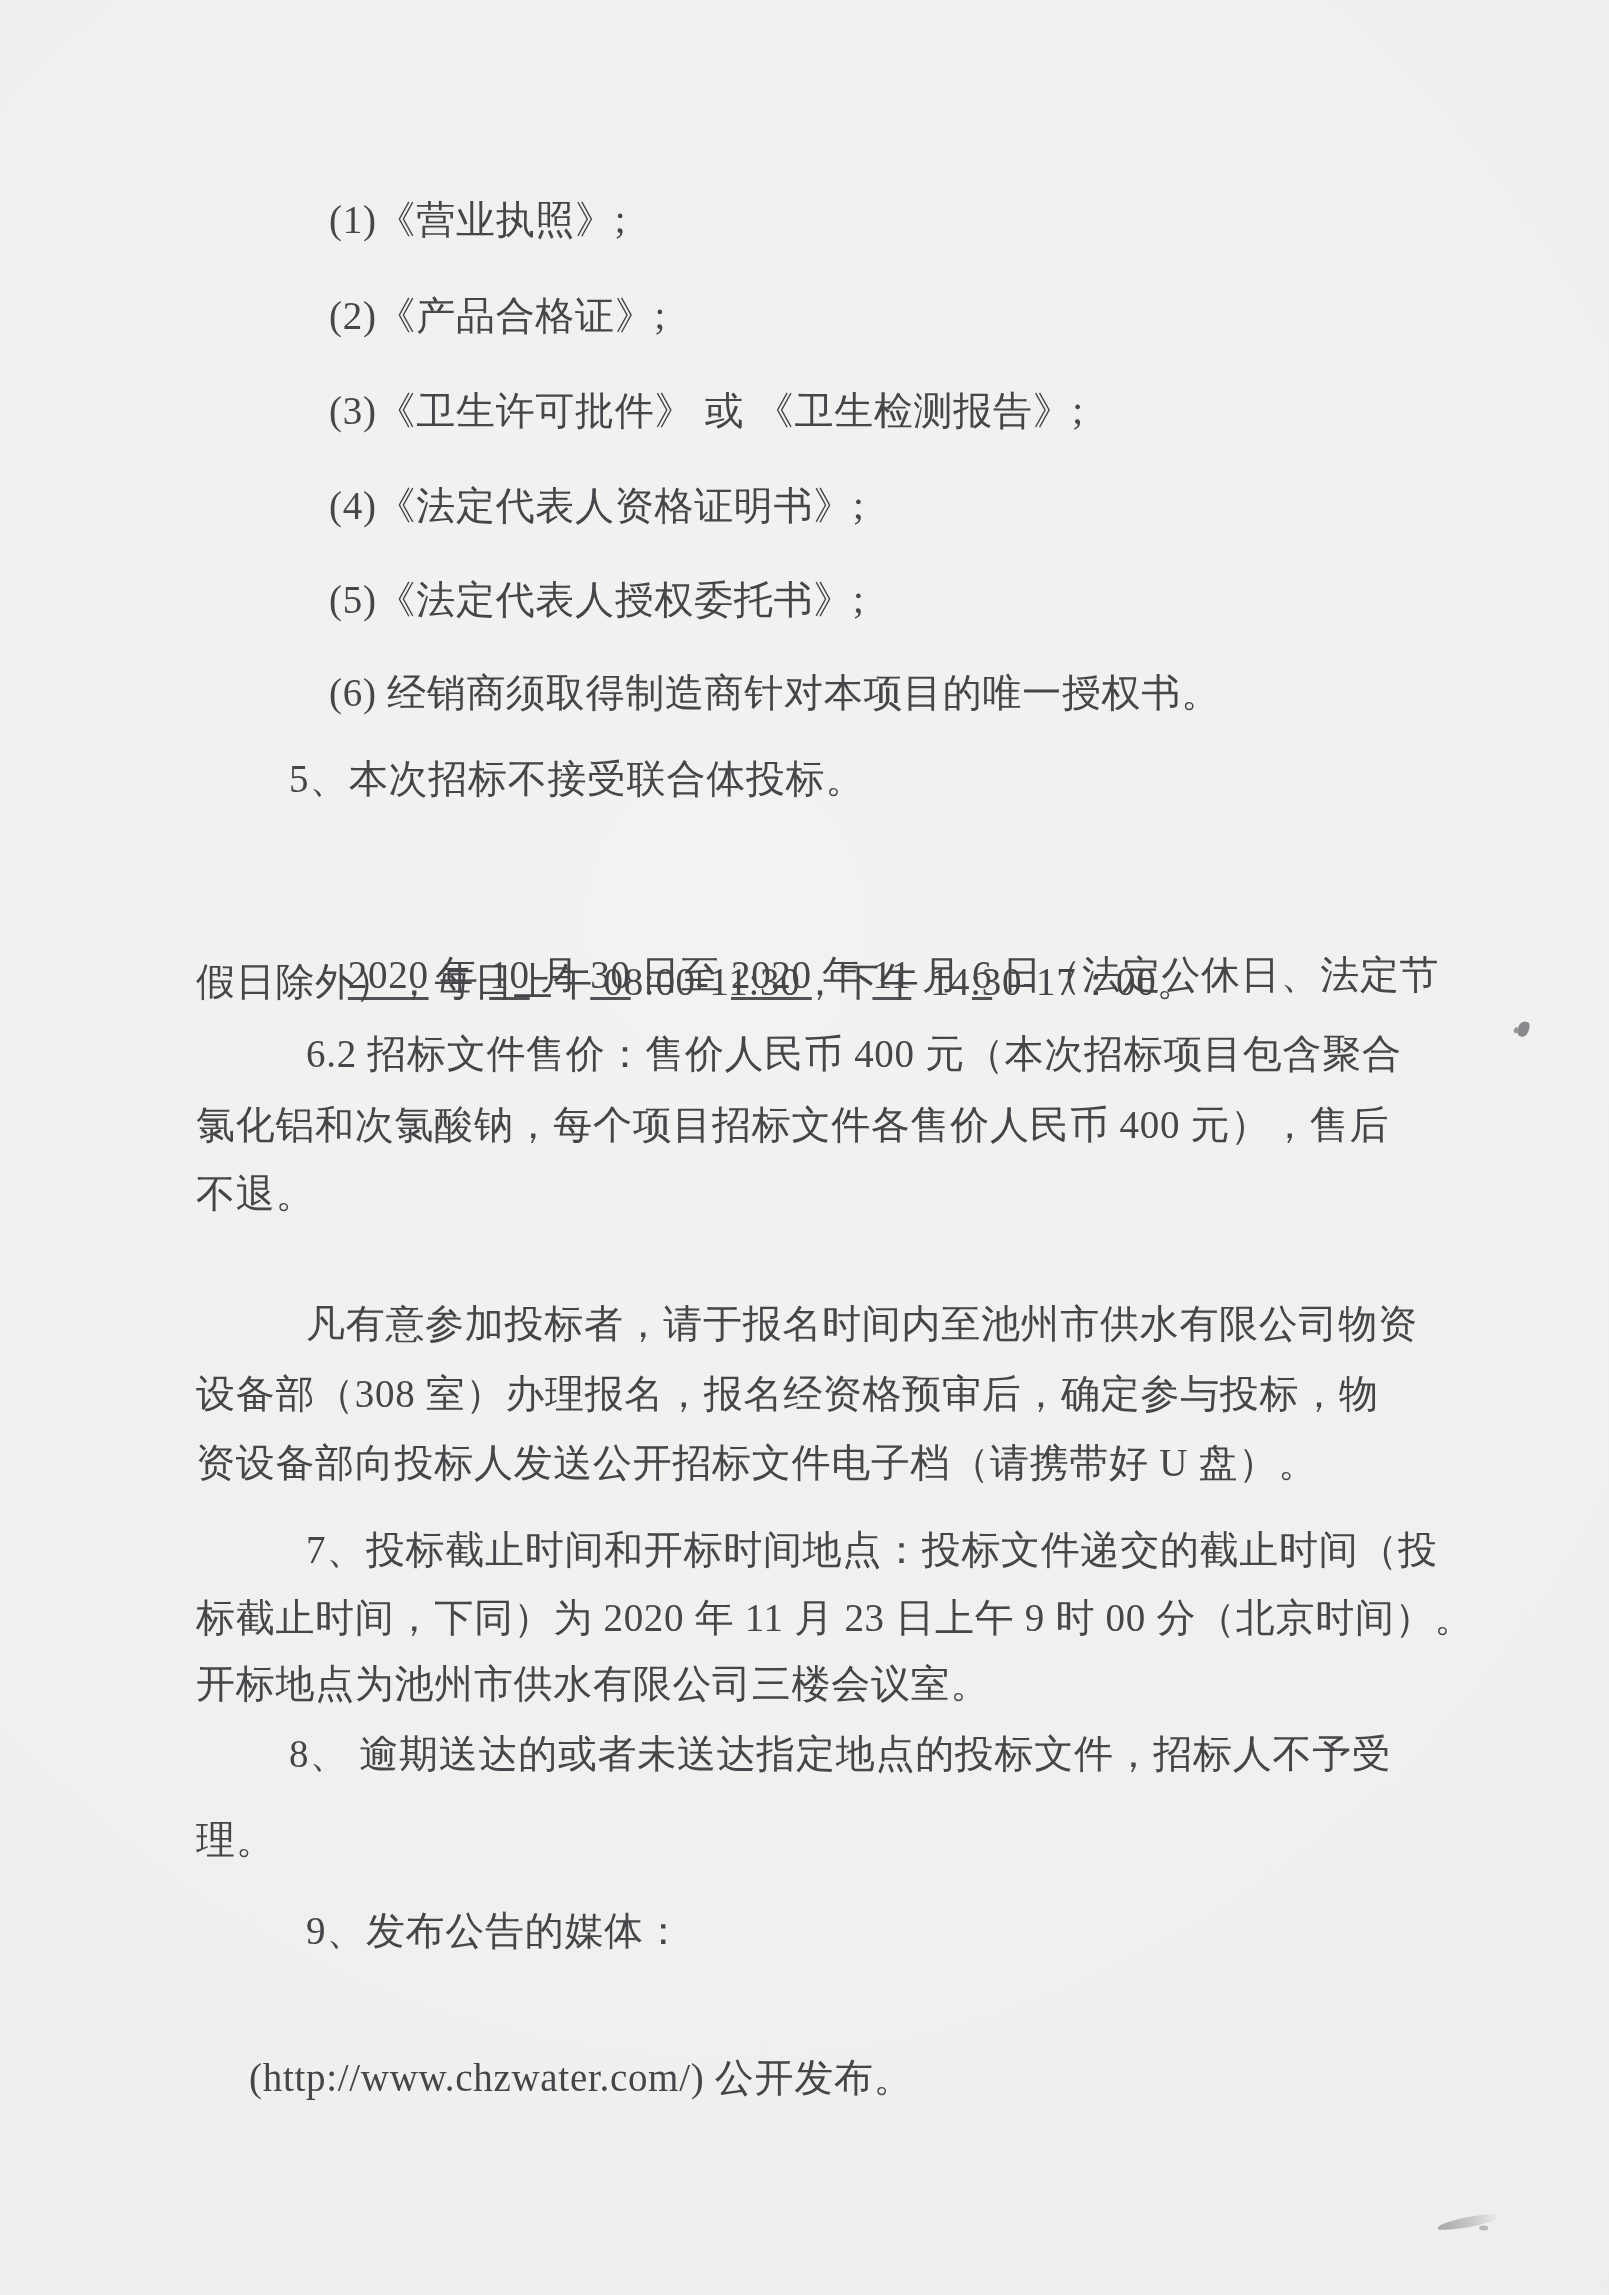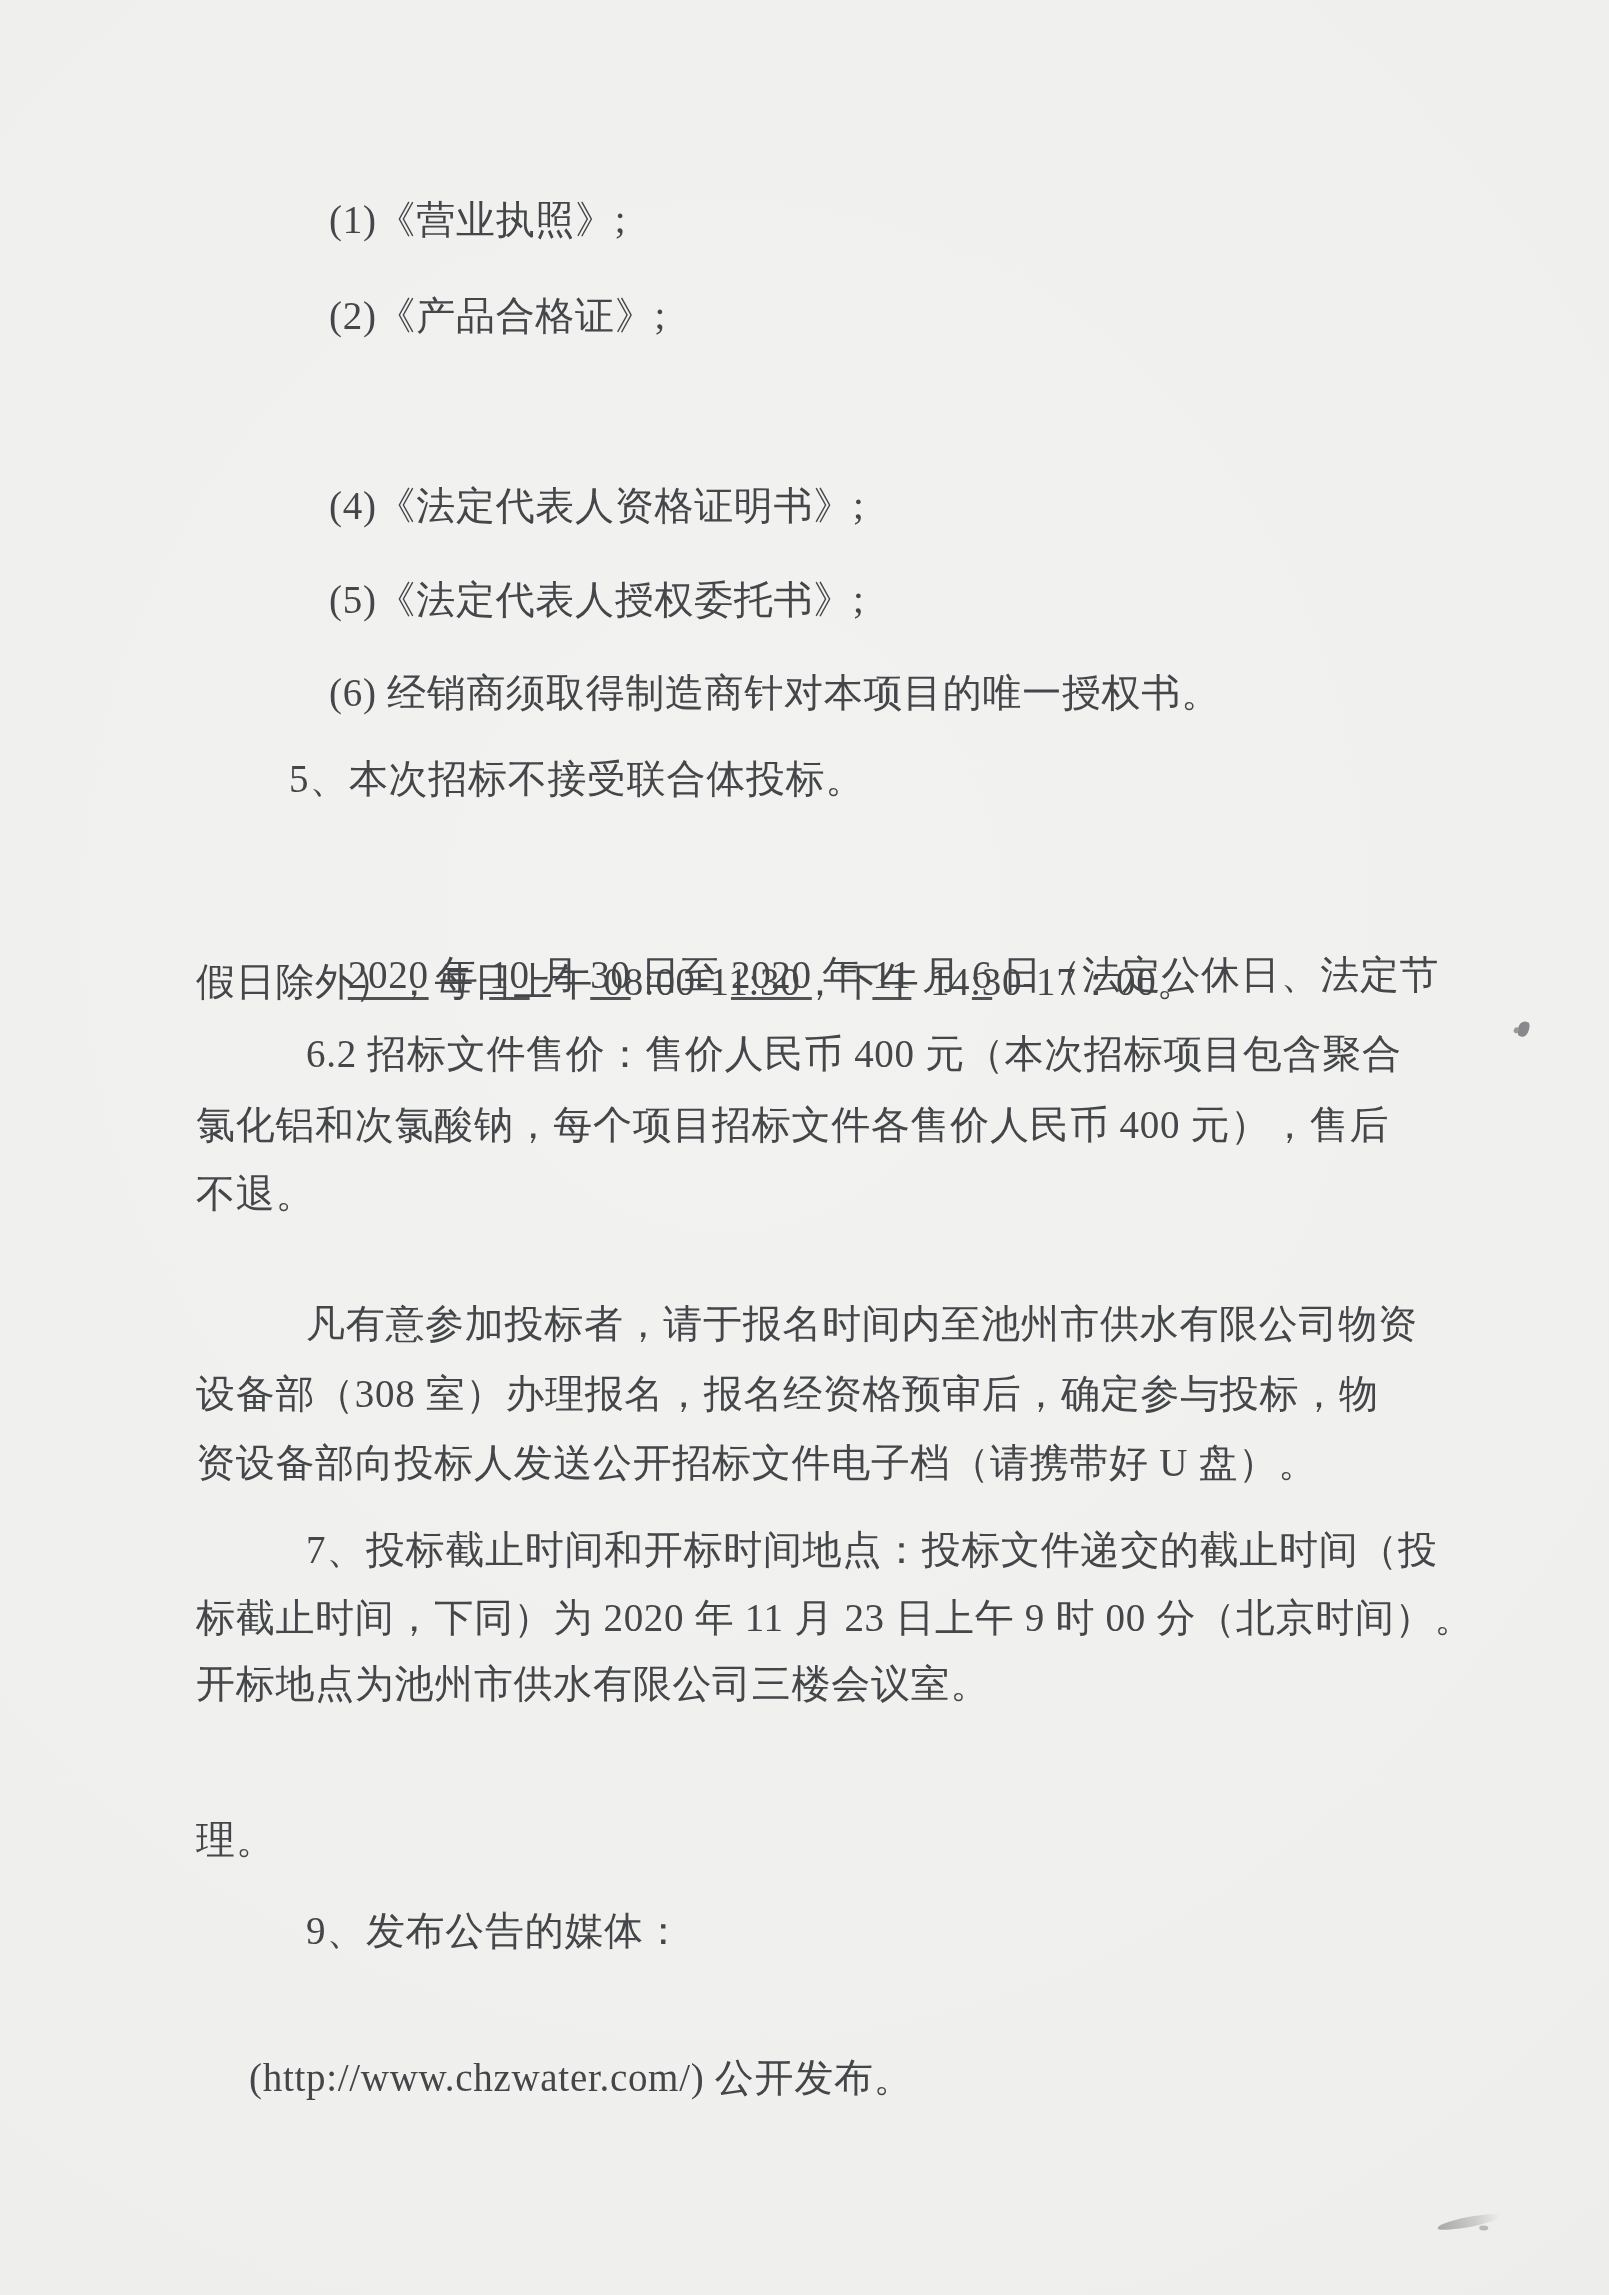--- a/index.html
+++ b/index.html
@@ -82,20 +82,21 @@
     transform: rotate(14deg);
   }
 </style>
 </head>
 <body>
 
 <div class="page">
 
   <div class="ln" style="left:329px; top:195px">(1)《营业执照》;</div>
   <div class="ln" style="left:329px; top:291px">(2)《产品合格证》;</div>
+  <div class="ln" style="left:329px; top:386px">(3)《卫生许可批件》 或 《卫生检测报告》;</div>
   <div class="ln" style="left:329px; top:481px">(4)《法定代表人资格证明书》;</div>
   <div class="ln" style="left:329px; top:575px">(5)《法定代表人授权委托书》;</div>
   <div class="ln" style="left:329px; top:668px">(6) 经销商须取得制造商针对本项目的唯一授权书。</div>
 
   <div class="ln" style="left:289px; top:754px">5、本次招标不接受联合体投标。</div>
 
 
   <div class="ln" style="left:306px; top:901px">
     <span class="u">2020</span><span> 年 </span><span class="u">10</span><span> 月 </span><span class="u">30</span><span> 日至 </span><span class="u">2020</span><span> 年 </span><span class="u">11</span><span> 月 </span><span class="u">6</span><span> 日（法定公休日、法定节</span>
   </div>
@@ -106,20 +107,21 @@
   <div class="ln" style="left:196px; top:1169px">不退。</div>
 
   <div class="ln" style="left:306px; top:1299px">凡有意参加投标者，请于报名时间内至池州市供水有限公司物资</div>
   <div class="ln" style="left:196px; top:1369px">设备部（308 室）办理报名，报名经资格预审后，确定参与投标，物</div>
   <div class="ln" style="left:196px; top:1438px">资设备部向投标人发送公开招标文件电子档（请携带好 U 盘）。</div>
 
   <div class="ln" style="left:306px; top:1525px">7、投标截止时间和开标时间地点：投标文件递交的截止时间（投</div>
   <div class="ln" style="left:196px; top:1593px">标截止时间，下同）为 2020 年 11 月 23 日上午 9 时 00 分（北京时间）。</div>
   <div class="ln" style="left:196px; top:1659px">开标地点为池州市供水有限公司三楼会议室。</div>
 
+  <div class="ln" style="left:289px; top:1729px">8、 逾期送达的或者未送达指定地点的投标文件，招标人不予受</div>
   <div class="ln" style="left:196px; top:1815px">理。</div>
 
   <div class="ln" style="left:306px; top:1906px">9、发布公告的媒体：</div>
   <div class="ln" style="left:249px; top:2053px">(http://www.chzwater.com/) 公开发布。</div>
 
   <div class="ink-speck"></div>
   <div class="smudge-mark"></div>
 
 </div>
 

